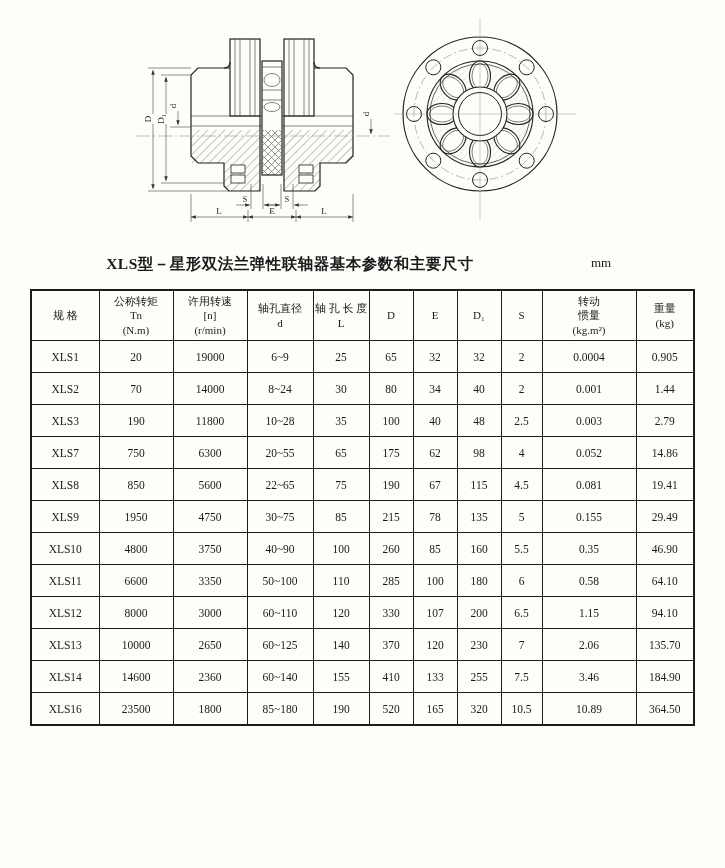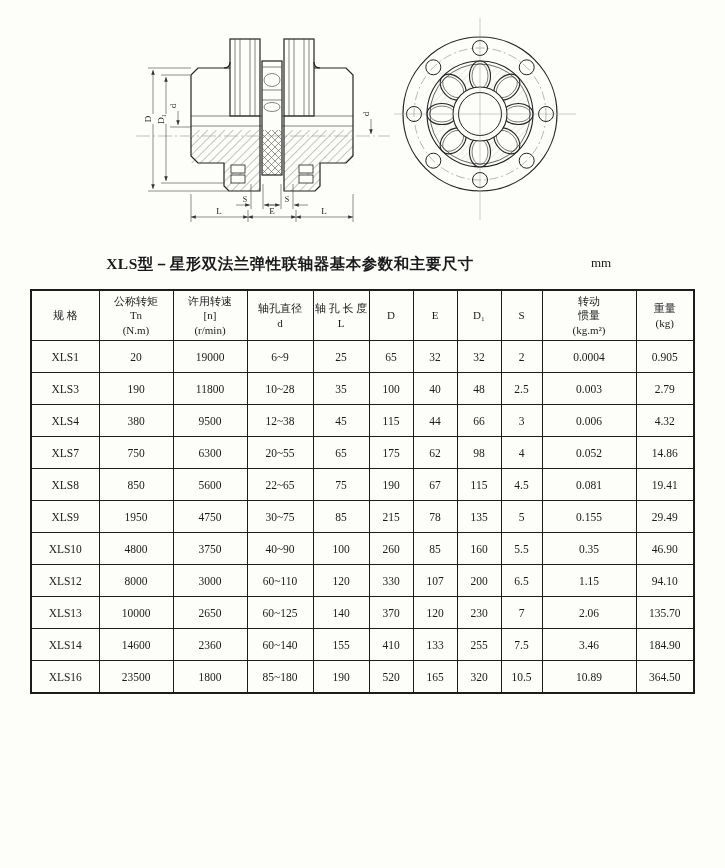--- a/index.html
+++ b/index.html
@@ -280,46 +280,46 @@
           <td>6~9</td>
           <td>25</td>
           <td>65</td>
           <td>32</td>
           <td>32</td>
           <td>2</td>
           <td>0.0004</td>
           <td>0.905</td>
         </tr>
         <tr>
+          <td>XLS2</td>
+          <td>70</td>
+          <td>14000</td>
+          <td>8~24</td>
+          <td>30</td>
+          <td>80</td>
+          <td>34</td>
+          <td>40</td>
+          <td>2</td>
+          <td>0.001</td>
+          <td>1.44</td>
+        </tr>
+        <tr>
           <td>XLS3</td>
           <td>190</td>
           <td>11800</td>
           <td>10~28</td>
           <td>35</td>
           <td>100</td>
           <td>40</td>
           <td>48</td>
           <td>2.5</td>
           <td>0.003</td>
           <td>2.79</td>
         </tr>
         <tr>
-          <td>XLS4</td>
-          <td>380</td>
-          <td>9500</td>
-          <td>12~38</td>
-          <td>45</td>
-          <td>115</td>
-          <td>44</td>
-          <td>66</td>
-          <td>3</td>
-          <td>0.006</td>
-          <td>4.32</td>
-        </tr>
-        <tr>
           <td>XLS7</td>
           <td>750</td>
           <td>6300</td>
           <td>20~55</td>
           <td>65</td>
           <td>175</td>
           <td>62</td>
           <td>98</td>
           <td>4</td>
           <td>0.052</td>
@@ -358,20 +358,33 @@
           <td>40~90</td>
           <td>100</td>
           <td>260</td>
           <td>85</td>
           <td>160</td>
           <td>5.5</td>
           <td>0.35</td>
           <td>46.90</td>
         </tr>
         <tr>
+          <td>XLS11</td>
+          <td>6600</td>
+          <td>3350</td>
+          <td>50~100</td>
+          <td>110</td>
+          <td>285</td>
+          <td>100</td>
+          <td>180</td>
+          <td>6</td>
+          <td>0.58</td>
+          <td>64.10</td>
+        </tr>
+        <tr>
           <td>XLS12</td>
           <td>8000</td>
           <td>3000</td>
           <td>60~110</td>
           <td>120</td>
           <td>330</td>
           <td>107</td>
           <td>200</td>
           <td>6.5</td>
           <td>1.15</td>

